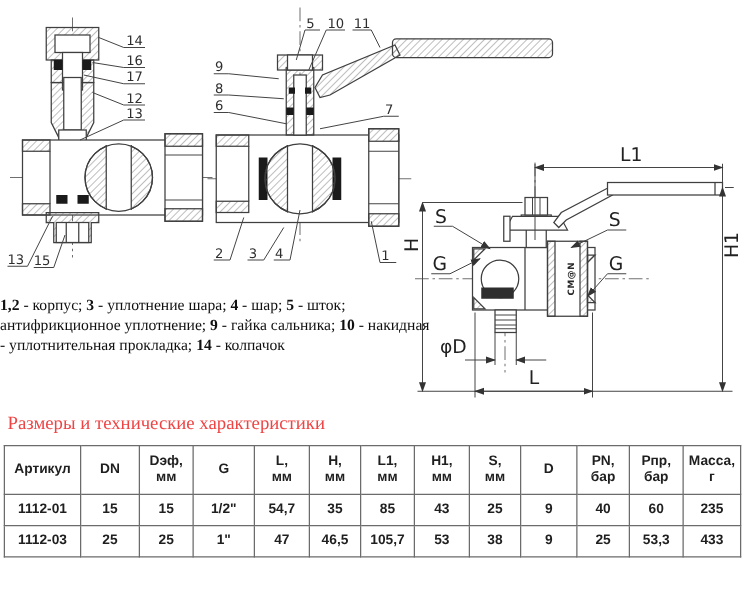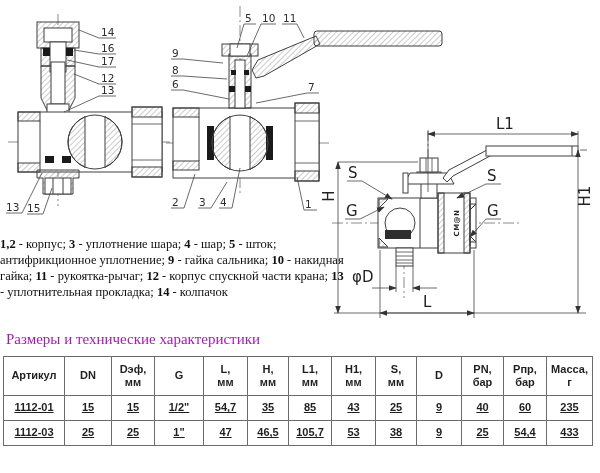--- a/index.html
+++ b/index.html
@@ -10,27 +10,27 @@
   .lnw{stroke:#3f3f3f;stroke-width:1;fill:#fff;}
   .lnh{stroke:#3f3f3f;stroke-width:1;}
   .cl{stroke:#5a5a5a;stroke-width:0.7;stroke-dasharray:11 3 2 3;fill:none;}
   .thin{stroke:#444;stroke-width:0.8;fill:none;}
   .callout{font:10.5px "DejaVu Sans",sans-serif;fill:#2e2e2e;}
   .dim{font:15px "DejaVu Sans",sans-serif;fill:#222;}
   .brand{font:bold 7px "DejaVu Sans",sans-serif;fill:#2a2a2a;letter-spacing:.5px;}
   .legend{position:absolute;left:0;top:226px;width:352px;text-align:left;
           font:12.5px/16px "Liberation Serif",serif;color:#101010;margin-top:10px;}
   .legend-line span:nth-child(odd){font-weight:700;}
-  .tbl-title{position:absolute;left:6px;top:331px;font:15px "Liberation Serif",serif;color:#a21caf;}
+  .tbl-title{position:absolute;left:6px;top:331px;font:15px "Liberation Serif",serif;color:#ef4444;}
   .tbl-wrap{position:absolute;left:3px;top:356px;}
   table{border-collapse:collapse;table-layout:fixed;width:589px;}
   th,td{border:1px solid #6b6b6b;text-align:center;vertical-align:middle;
         font:bold 11px/1.2 "Liberation Sans",sans-serif;color:#1f1f1f;padding:1px;}
   th{white-space:pre-line;height:36px;font-size:11px;}
-  td{height:22px;text-decoration:underline;}
+  td{height:22px;}
 </style>
 </head>
 <body>
 
 <div class="page">
 
 <svg width="600" height="325" viewBox="0 0 600 325">
   <defs>
     <pattern id="h" width="4" height="4" patternUnits="userSpaceOnUse" patternTransform="rotate(45)">
       <line x1="0" y1="0" x2="0" y2="4" stroke="#6a6a6a" stroke-width="0.7"></line>
@@ -252,21 +252,20 @@
     <text class="dim" x="487" y="216">G</text>
     <line class="thin" x1="486" y1="219" x2="501" y2="219"></line>
     <line class="thin" x1="486" y1="219" x2="470" y2="237" marker-end="url(#ar)"></line>
   </g>
 </svg>
 
 
 <div class="legend">
   <div class="legend-line"><span>1,2</span><span> - корпус; </span><span>3</span><span> - уплотнение шара; </span><span>4</span><span> - шар; </span><span>5</span><span> - шток;</span></div>
   <div class="legend-line"><span></span><span>антифрикционное уплотнение; </span><span>9</span><span> - гайка сальника; </span><span>10</span><span> - накидная</span></div>
-  <div class="legend-line"><span></span><span>гайка; </span><span>11</span><span> - рукоятка-рычаг; </span><span>12</span><span> - корпус спускной части крана; </span><span>13</span><span></span></div>
   <div class="legend-line"><span></span><span>- уплотнительная прокладка; </span><span>14</span><span> - колпачок</span></div>
 </div>
 
 
 <div class="tbl-title">Размеры и технические характеристики</div>
 
 <div class="tbl-wrap">
 <table>
   <colgroup>
     <col style="width:61px">
@@ -330,20 +329,20 @@
       <td>25</td>
       <td>25</td>
       <td>1"</td>
       <td>47</td>
       <td>46,5</td>
       <td>105,7</td>
       <td>53</td>
       <td>38</td>
       <td>9</td>
       <td>25</td>
-      <td>54,4</td>
+      <td>53,3</td>
       <td>433</td>
     </tr>
   </tbody>
 </table>
 </div>
 
 </div>
 
 </body></html>

